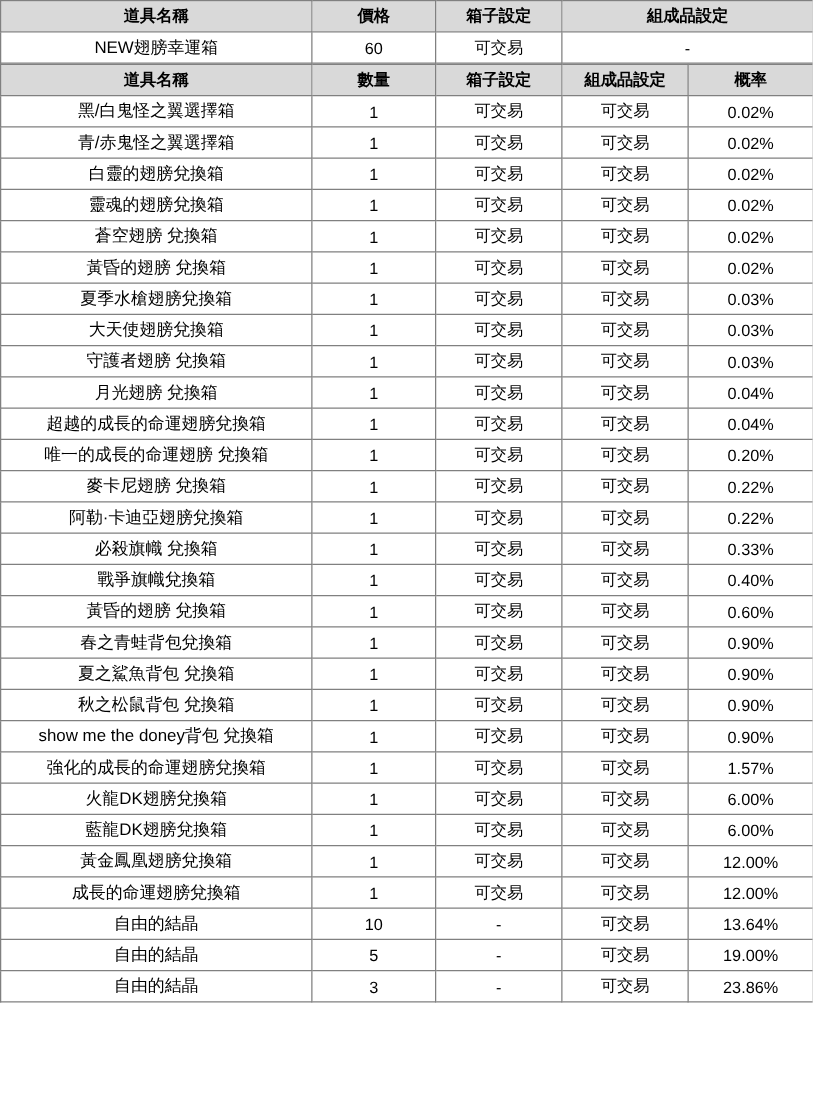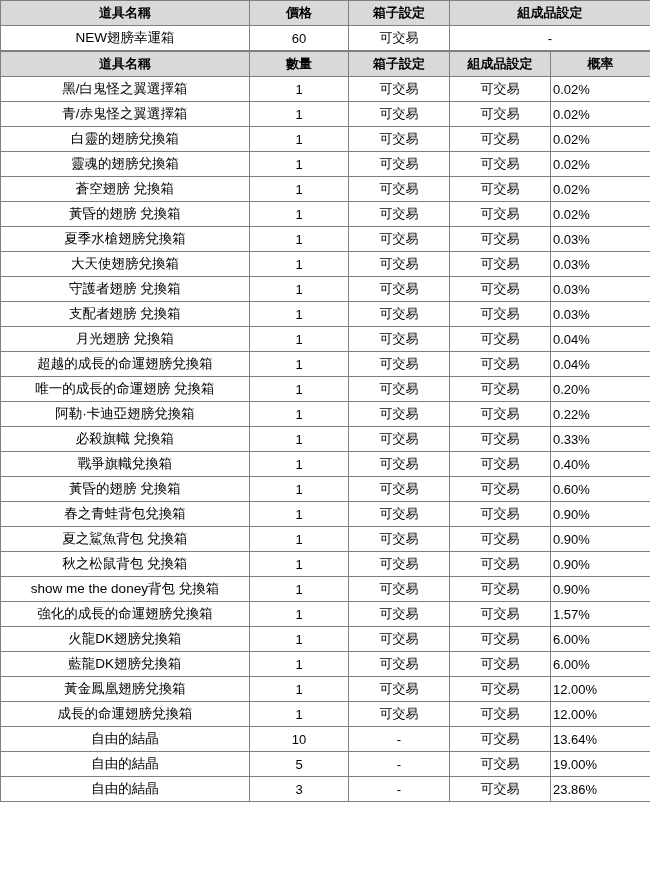--- a/index.html
+++ b/index.html
@@ -45,21 +45,21 @@
   tr.header-row td {
     background: #d9d9d9;
     font-weight: bold;
     font-size: 13px;
   }
   td.name-cell {
     font-size: 13.5px;
     margin-left: 20px;
   }
   td.rate-cell {
-    text-align: left;
+    text-align: center;
   }
   
   .hdr1-name { width: 249px; }
   .hdr1-price { width: 99px; }
   .hdr1-box { width: 101px; }
   .hdr1-part { width: 201px; }
 </style>
 </head>
 <body>
 
@@ -161,46 +161,46 @@
           <td class="rate-cell">0.03%</td>
         </tr>
         <tr>
           <td class="name-cell">守護者翅膀 兌換箱</td>
           <td>1</td>
           <td>可交易</td>
           <td>可交易</td>
           <td class="rate-cell">0.03%</td>
         </tr>
         <tr>
-          <td class="name-cell">支配者翅膀 兌換箱</td>
-          <td>1</td>
-          <td>可交易</td>
-          <td>可交易</td>
-          <td class="rate-cell">0.03%</td>
-        </tr>
-        <tr>
           <td class="name-cell">月光翅膀 兌換箱</td>
           <td>1</td>
           <td>可交易</td>
           <td>可交易</td>
           <td class="rate-cell">0.04%</td>
         </tr>
         <tr>
           <td class="name-cell">超越的成長的命運翅膀兌換箱</td>
           <td>1</td>
           <td>可交易</td>
           <td>可交易</td>
           <td class="rate-cell">0.04%</td>
         </tr>
         <tr>
           <td class="name-cell">唯一的成長的命運翅膀 兌換箱</td>
           <td>1</td>
           <td>可交易</td>
           <td>可交易</td>
           <td class="rate-cell">0.20%</td>
+        </tr>
+        <tr>
+          <td class="name-cell">麥卡尼翅膀 兌換箱</td>
+          <td>1</td>
+          <td>可交易</td>
+          <td>可交易</td>
+          <td class="rate-cell">0.22%</td>
         </tr>
         <tr>
           <td class="name-cell">阿勒·卡迪亞翅膀兌換箱</td>
           <td>1</td>
           <td>可交易</td>
           <td>可交易</td>
           <td class="rate-cell">0.22%</td>
         </tr>
         <tr>
           <td class="name-cell">必殺旗幟 兌換箱</td>

